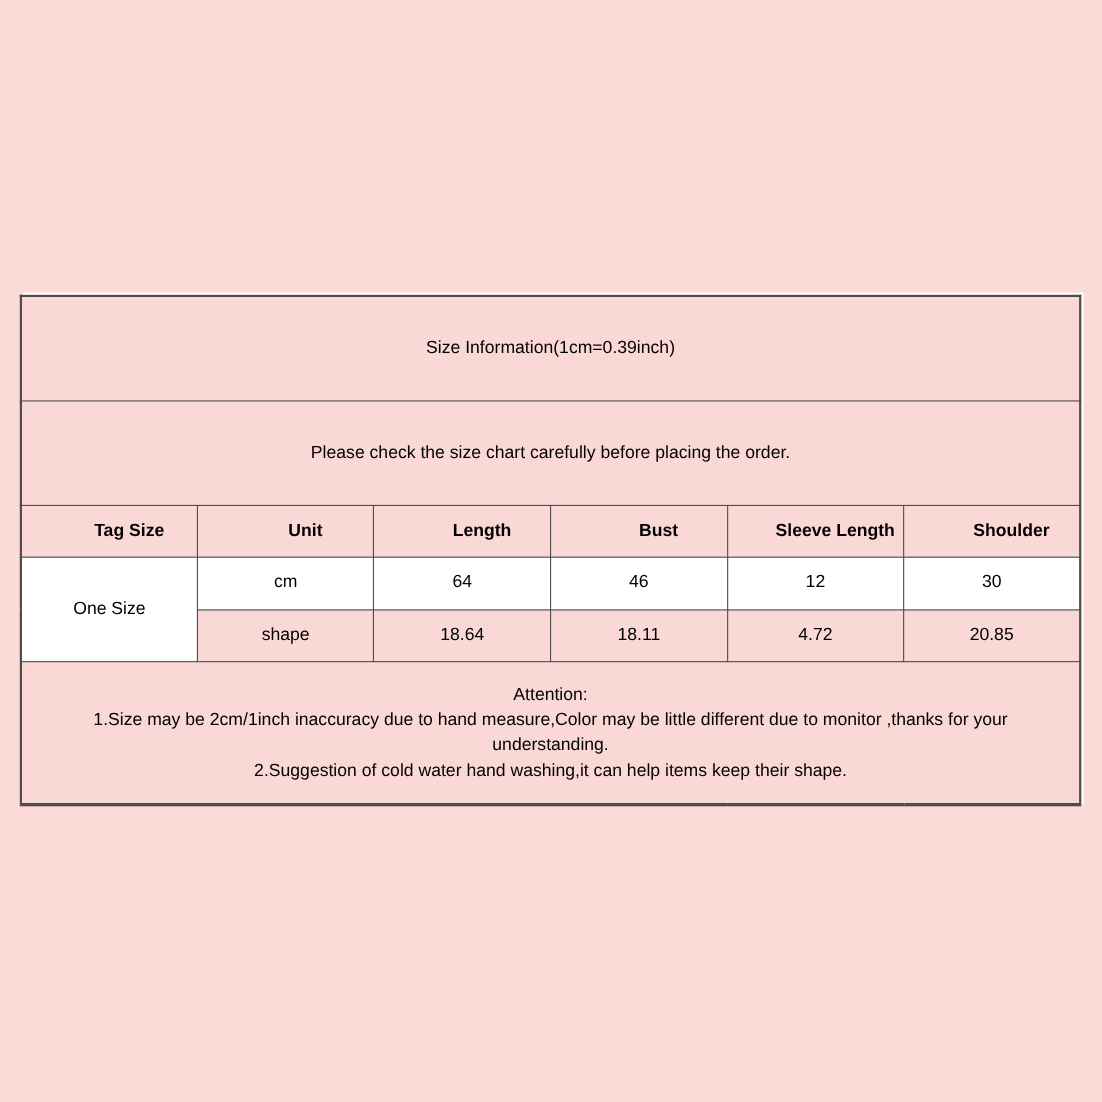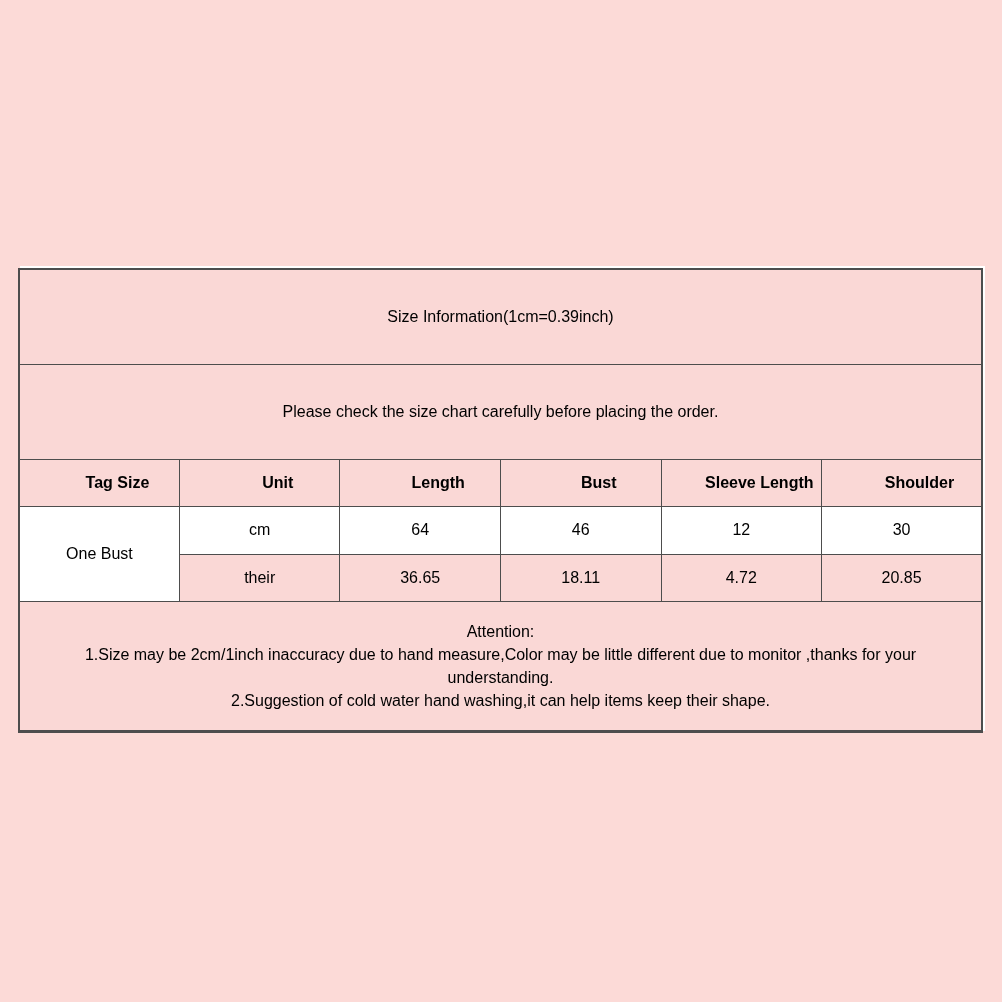--- a/index.html
+++ b/index.html
@@ -100,30 +100,30 @@
       </tr>
       <tr class="row-header">
         <th>Tag Size</th>
         <th>Unit</th>
         <th>Length</th>
         <th>Bust</th>
         <th>Sleeve Length</th>
         <th>Shoulder</th>
       </tr>
       <tr class="row-cm">
-        <td rowspan="2" class="cell-white cell-tagsize">One Bust</td>
+        <td rowspan="2" class="cell-white cell-tagsize">One Size</td>
         <td class="cell-white">cm</td>
         <td class="cell-white">64</td>
         <td class="cell-white">46</td>
         <td class="cell-white">12</td>
         <td class="cell-white">30</td>
       </tr>
       <tr class="row-inch">
-        <td>their</td>
-        <td>36.65</td>
+        <td>shape</td>
+        <td>18.64</td>
         <td>18.11</td>
         <td>4.72</td>
         <td>20.85</td>
       </tr>
       <tr class="row-attention">
         <td colspan="6" class="cell-attention">
           <div class="attention-line">Attention:</div>
           <div class="attention-line">1.Size may be 2cm/1inch inaccuracy due to hand measure,Color may be little different due to monitor ,thanks for your</div>
           <div class="attention-line">understanding.</div>
           <div class="attention-line">2.Suggestion of cold water hand washing,it can help items keep their shape.</div>

